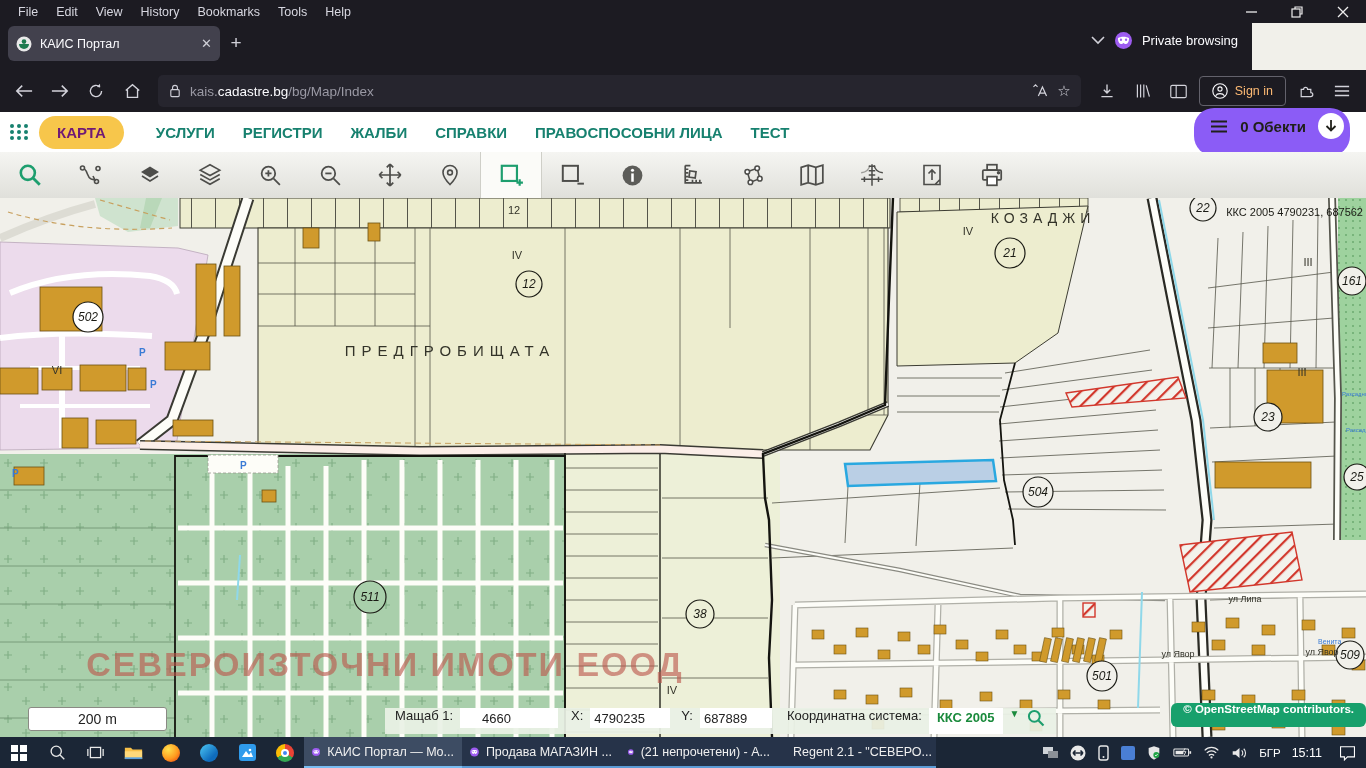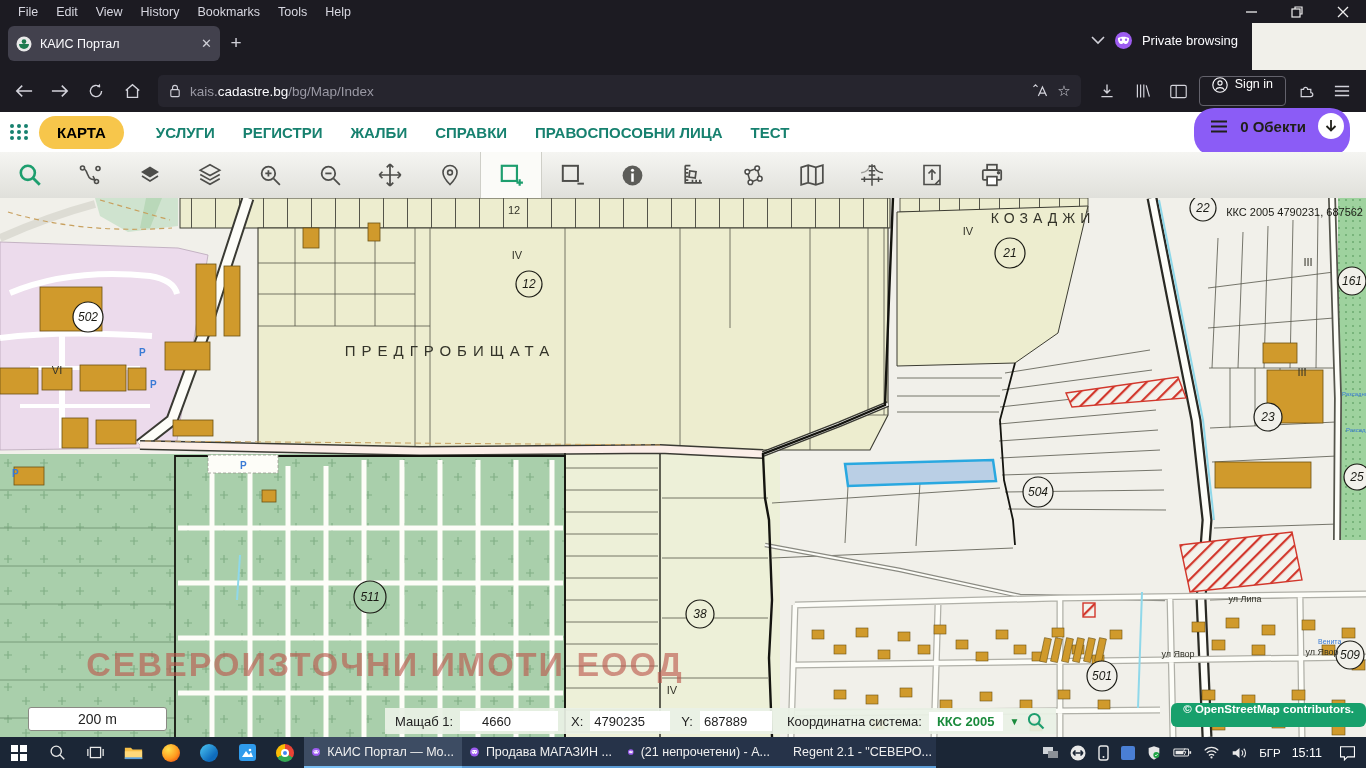--- a/index.html
+++ b/index.html
@@ -13,40 +13,40 @@
   .tab{margin-left:8px;margin-bottom:6px;width:212px;height:35px;background:#42414d;border-radius:6px;display:flex;align-items:center;padding:0 8px;box-sizing:border-box;color:#fbfbfe;font-size:12.5px;gap:8px;}
   .tab .ttl{flex:1;white-space:nowrap;overflow:hidden;}
   .tab .x{color:#d0d0d8;font-size:13px;}
   .newtab{width:32px;height:32px;margin-bottom:7px;display:flex;align-items:center;justify-content:center;color:#d0d0d8;font-size:19px;}
   .privchip{margin-left:auto;margin-right:14px;margin-bottom:12px;display:flex;align-items:center;gap:10px;color:#fbfbfe;font-size:13px;}
   .navbar{position:absolute;left:0;top:70px;width:1366px;height:42px;background:#1c1b22;display:flex;align-items:center;padding:0 8px;box-sizing:border-box;gap:4px;}
   .nbtn{width:32px;height:32px;display:flex;align-items:center;justify-content:center;border-radius:4px;}
   .urlbar{flex:1;height:32px;background:#26252e;border-radius:5px;margin:0 6px;display:flex;align-items:center;padding:0 10px;box-sizing:border-box;gap:8px;color:#cfcfd8;font-size:13.5px;}
   .urlbar .dim{color:#9a99a4;} .urlbar .lit{color:#fbfbfe;}
   .urlspacer{flex:1;}
-  .signin{display:flex;gap:7px;border:1px solid #63626c;border-radius:4px;height:28px;padding:0 12px;color:#ffffff;font-size:12.5px;}
+  .signin{display:flex;align-items:center;gap:7px;border:1px solid #63626c;border-radius:4px;height:28px;padding:0 12px;color:#fdba74;font-size:12.5px;}
   
   .logobox{position:absolute;left:133px;top:78px;width:130px;height:46px;background:#fcf7e1;z-index:40;box-shadow:0 1px 3px rgba(0,0,0,.35);overflow:hidden;}
   .logobox .ltxt{color:#c12a22;font-weight:bold;font-size:9.5px;text-align:center;margin-top:2px;letter-spacing:.2px;white-space:nowrap;}
   
   .sitenav{position:absolute;left:0;top:112px;width:1366px;height:40px;background:#fff;display:flex;align-items:center;box-sizing:border-box;padding:0 10px;}
   .gridicon{display:grid;grid-template-columns:repeat(3,5px);grid-gap:2px;margin-right:10px;}
   .gridicon i{width:4px;height:4px;border-radius:50%;background:#17816f;}
-  .navpill{background:#f7c64b;border-radius:17px;padding:8px 18px;font-weight:bold;font-size:15px;color:#000000;margin-right:18px;}
+  .navpill{background:#f7c64b;border-radius:17px;padding:8px 18px;font-weight:bold;font-size:15px;color:#701a75;margin-right:18px;}
   .slink{color:#17816f;font-weight:bold;font-size:15px;margin:0 14px;white-space:nowrap;}
   .objpill{margin-left:auto;margin-right:6px;background:#8b5cf6;border-radius:20px;height:36px;display:flex;align-items:center;gap:12px;padding:0 6px 12px 16px;font-weight:bold;font-size:15px;color:#20201a;}
   .objpill .circ{width:26px;height:26px;border-radius:50%;background:#fff;display:flex;align-items:center;justify-content:center;}
   
   .maptools{position:absolute;left:0;top:152px;width:1366px;height:46px;background:linear-gradient(#f5f5f2,#e0e0db);border-bottom:1px solid #c9c9c3;display:flex;}
   .tool{width:60px;height:46px;display:flex;align-items:center;justify-content:center;}
   .tool.active{background:#fbfbf8;border-left:1px solid #cfcfc8;border-right:1px solid #cfcfc8;}
   
   .mapwrap{position:absolute;left:0;top:198px;width:1366px;height:539px;}
   .scalebar{position:absolute;left:28px;top:509px;width:137px;height:22px;background:#fff;border:1px solid #8a8a84;border-radius:3px;display:flex;align-items:center;justify-content:center;font-size:14px;color:#222;z-index:30;}
-  .statusbar{position:absolute;left:385px;top:510px;height:26px;display:flex;align-items:center;gap:7px;background:rgba(234,241,229,.93);padding:0 10px;font-size:13px;color:#222;z-index:30;}
+  .statusbar{position:absolute;left:385px;top:510px;height:26px;display:flex;gap:7px;background:rgba(234,241,229,.93);padding:0 10px;font-size:13px;color:#222;z-index:30;}
   .statusbar input{height:18px;border:none;background:#fff;font-size:13px;font-family:"Liberation Sans",sans-serif;color:#222;padding:1px 4px;}
   .crsval{background:#fff;color:#1a8a3c;font-weight:bold;padding:2px 8px;}
   .crsarrow{color:#1a8a3c;font-size:10px;}
   .osmbox{position:absolute;right:0;top:505px;height:24px;background:#18a06c;border-radius:6px;display:flex;align-items:flex-start;padding:0 12px;color:#fff;font-weight:bold;font-size:11.5px;z-index:30;}
   
   .taskbar{position:absolute;left:0;top:737px;width:1366px;height:31px;background:#1b2636;display:flex;align-items:stretch;color:#fff;}
   .tbtn{width:38px;display:flex;align-items:center;justify-content:center;}
   .twin{width:158px;display:flex;align-items:center;gap:7px;padding:0 8px;box-sizing:border-box;font-size:12.5px;color:#f0f0f0;white-space:nowrap;overflow:hidden;border-bottom:2px solid #5b9bd5;background:#263349;}
   .twin.active{background:#3d4c63;border-bottom-color:#79bdf2;}
   .tray{margin-left:auto;display:flex;align-items:center;gap:11px;padding-right:10px;font-size:11.5px;}

